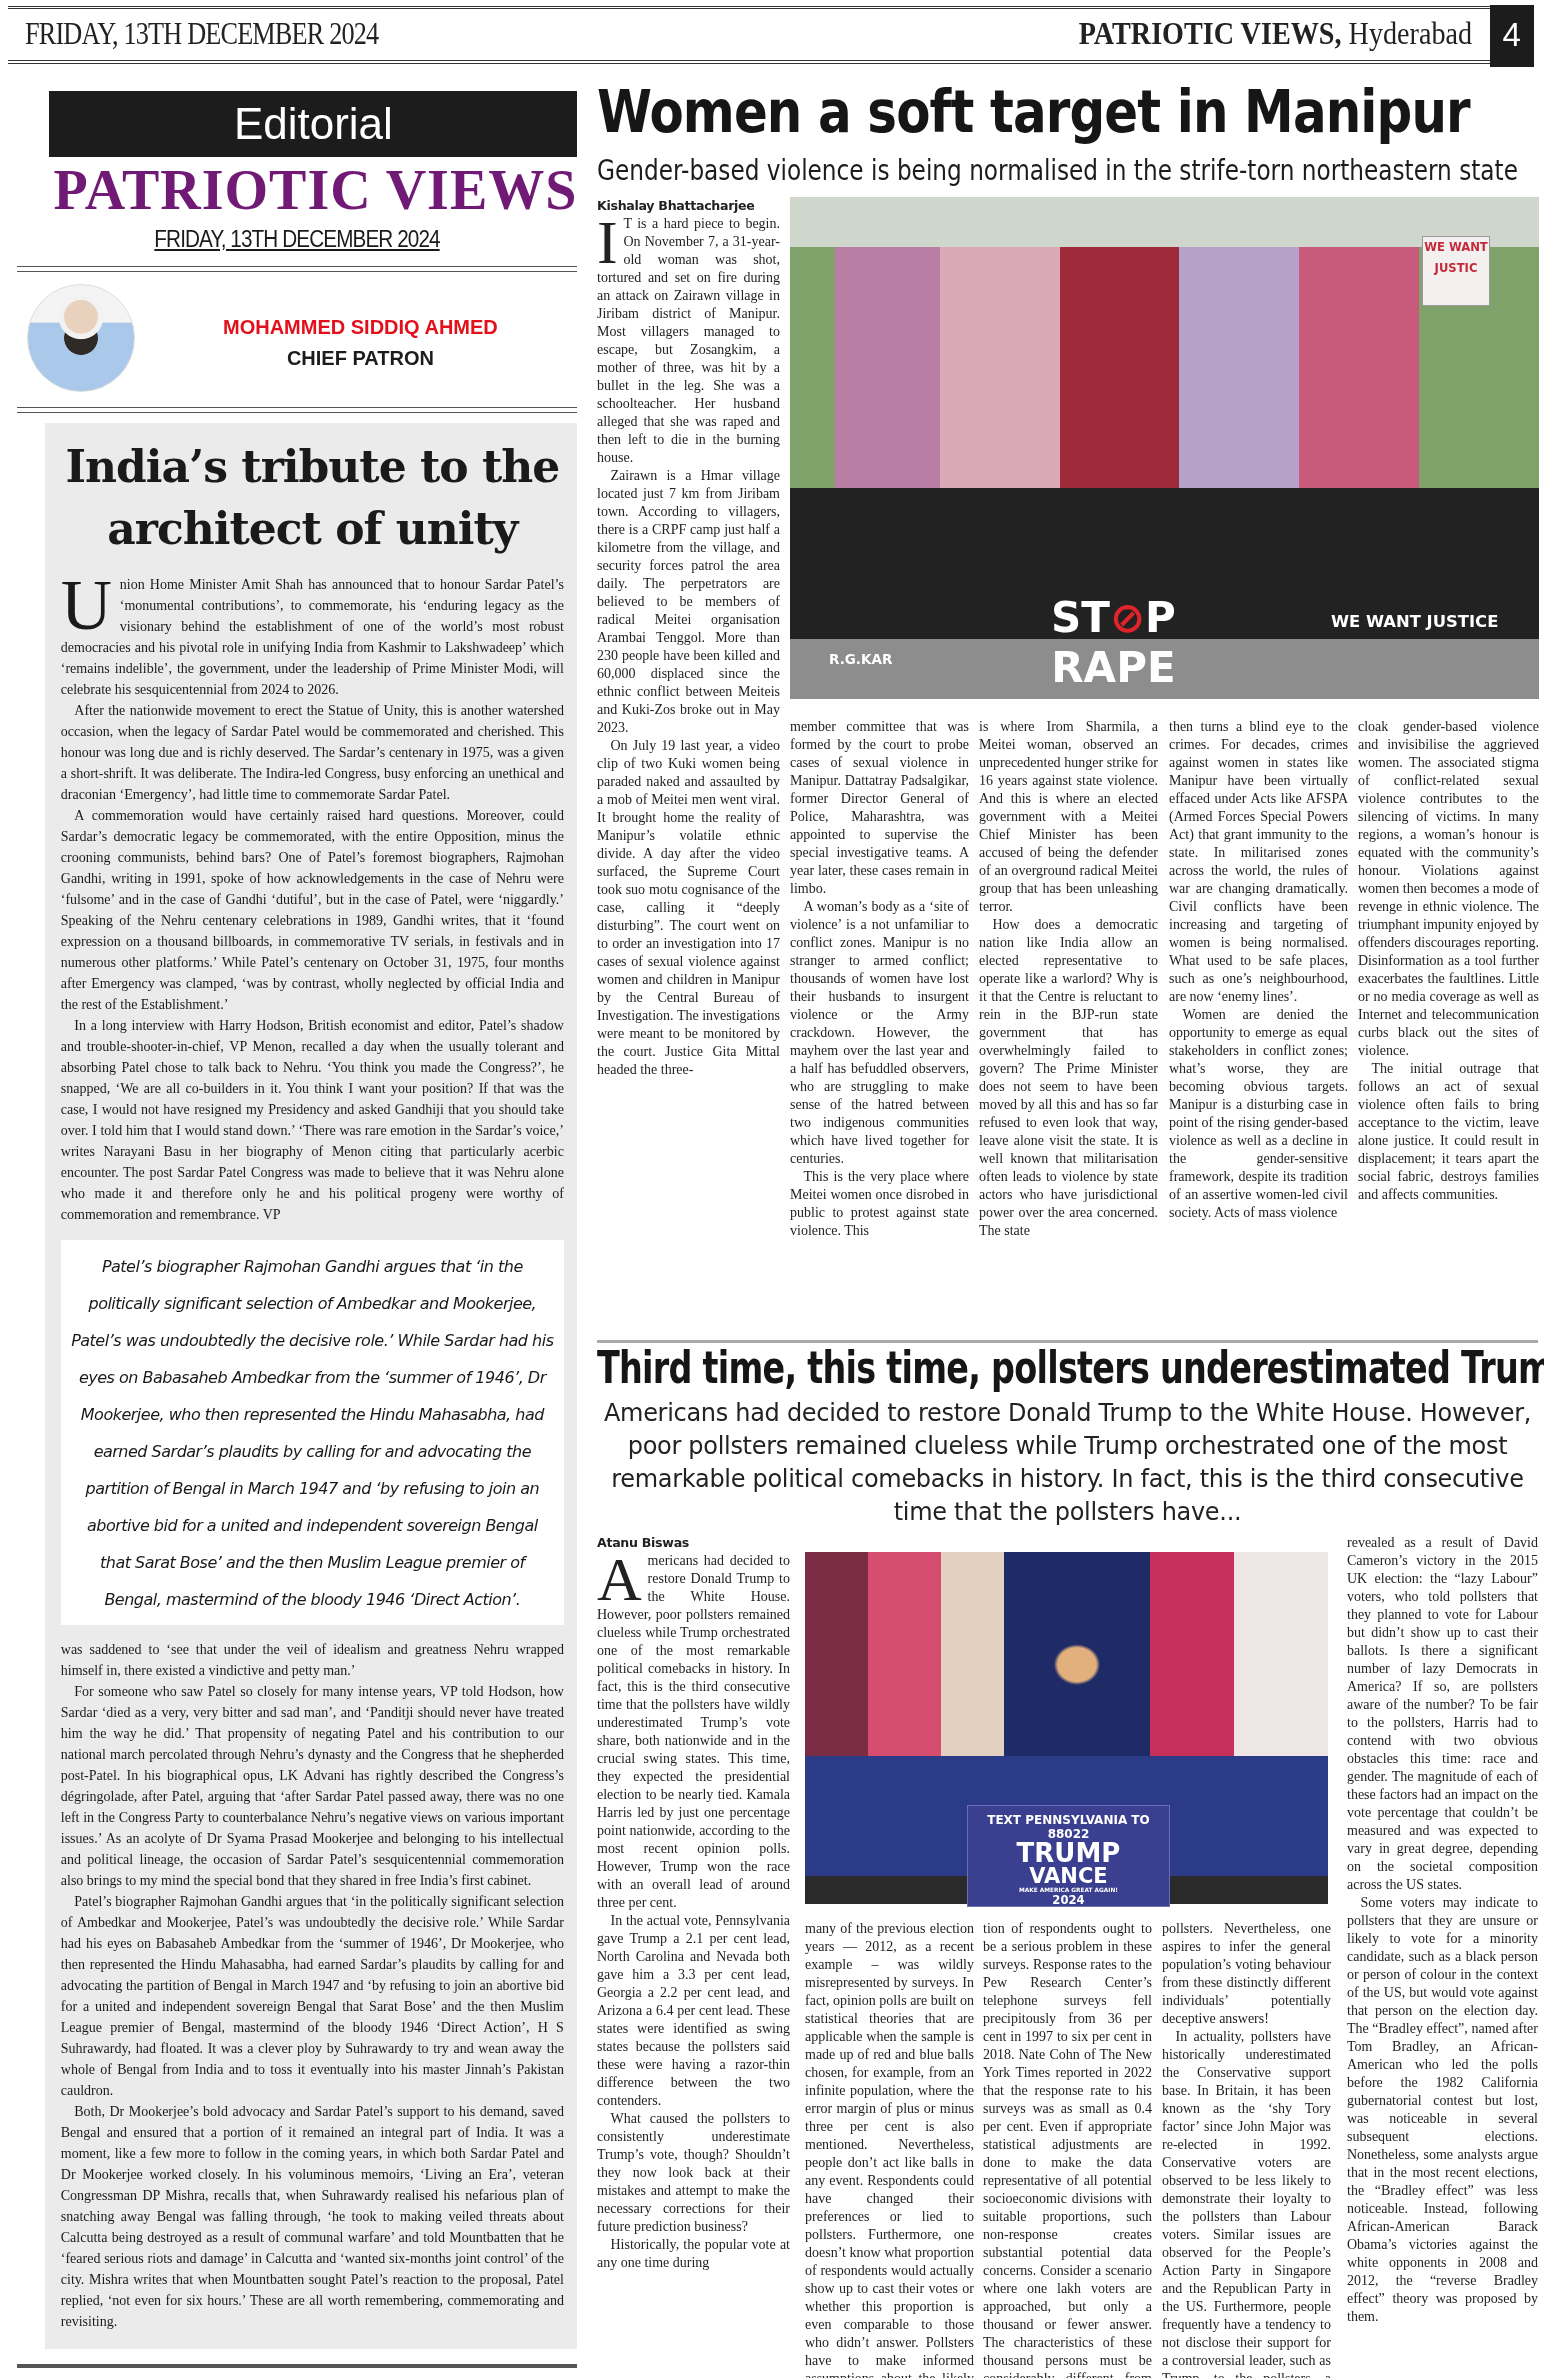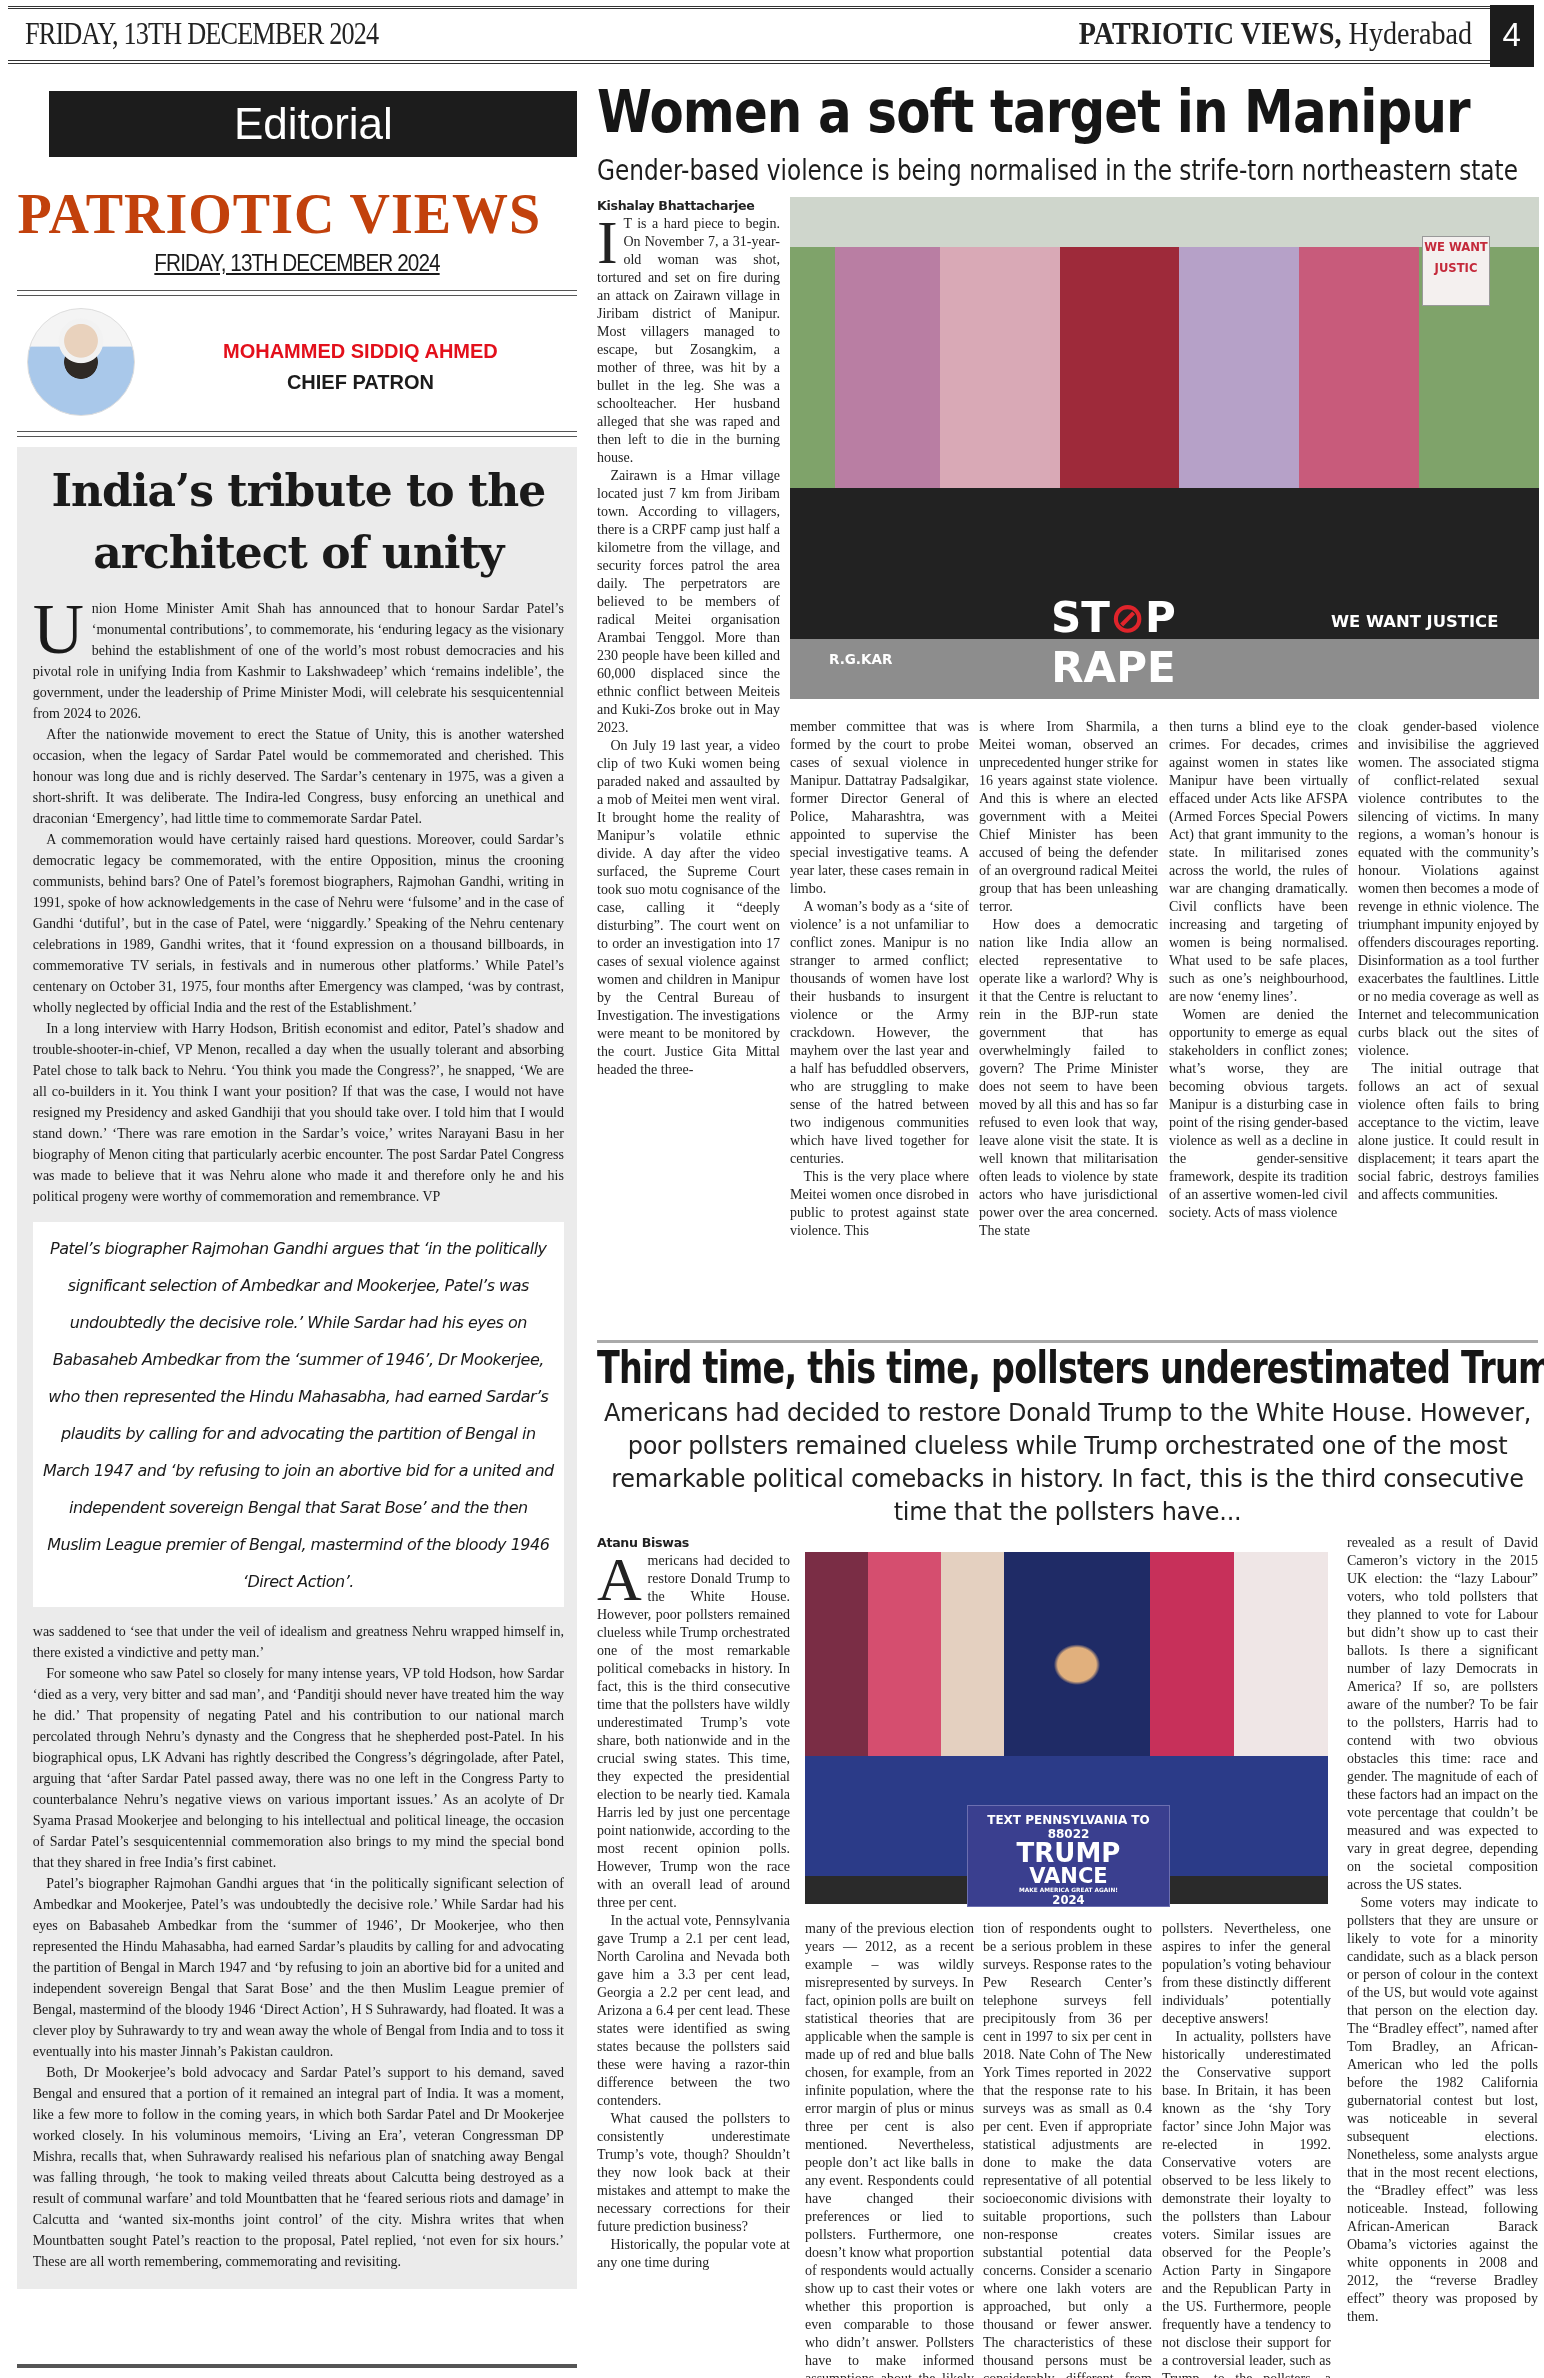--- a/index.html
+++ b/index.html
@@ -14,36 +14,36 @@
   .mh-paper { position: absolute; right: 62px; top: 5.8px; font-size: 32px; color: #222;
     transform: scaleX(0.88); transform-origin: right; white-space: nowrap; }
   .mh-paper b { font-weight: bold; }
   .mh-page { position: absolute; right: 0; top: -3.9px; width: 44px; height: 62px; background: #1c1c1c;
     color: #fff; font-family: "Liberation Sans", sans-serif; font-size: 33px; text-align: center; line-height: 60px; }
 
   
   .left { position: absolute; left: 17.4px; top: 91px; width: 560px; }
   .ed-banner { height: 66px; background: #1c1c1c; color: #fff; text-align: center;
     font-family: "Liberation Sans", sans-serif; font-size: 44px; line-height: 66px; margin-left: 32px; }
-  .ed-paper { text-align: left; font-family: "Liberation Serif", serif; font-weight: bold;
-    font-size: 56px; letter-spacing: 1px; margin-top: 25px; color: #c2410c; }
+  .ed-paper { text-align: right; font-family: "Liberation Serif", serif; font-weight: bold;
+    font-size: 56px; letter-spacing: 1px; margin-top: 1px; color: #701a75; }
   .ed-date { text-align: center; font-family: "Liberation Sans", sans-serif; font-size: 23px;
     text-decoration: underline; margin-top: 3.9px; letter-spacing: -1px; transform: scaleX(0.9); }
   .dbl-rule { height: 5.8px; border-top: 1.9px solid #555; border-bottom: 1.9px solid #555; margin-top: 13.5px; }
   .patron { position: relative; height: 135px; }
   .avatar { position: absolute; left: 9.7px; top: 11.6px; width: 108px; height: 108px; border-radius: 50%;
     background: radial-gradient(circle at 50% 30%, #e9d2bd 0 18%, #f2f2f2 19% 24%, transparent 25%),
                 radial-gradient(circle at 50% 50%, #2f2a26 0 22%, transparent 23%),
                 linear-gradient(180deg, #f4f4f4 0 35%, #a9c8ea 36% 100%); border: 1px solid #ddd; }
   .patron-name { position: absolute; left: 126px; right: 0; top: 44px; text-align: center;
     font-family: "Liberation Sans", sans-serif; font-weight: bold; font-size: 20px; color: #e3101b; }
   .patron-role { position: absolute; left: 126px; right: 0; top: 75px; text-align: center;
     font-family: "Liberation Sans", sans-serif; font-weight: bold; font-size: 20px; color: #1c1c1c; }
 
-  .ed-article { background: #ebebeb; margin-top: 9.7px; padding: 13.5px 13.5px 17.4px 15.4px; }
+  .ed-article { background: #ebebeb; margin-top: 9.7px; padding: 13.5px 13.5px 17.4px 15.4px; margin-left: 28px; }
   .ed-headline { text-align: center; font-family: "DejaVu Serif", serif; font-weight: bold;
     font-size: 44px; line-height: 62px; letter-spacing: -1px; color: #1a1a1a; }
   .ed-body { font-family: "Liberation Serif", serif; font-size: 14px; line-height: 21px;
     text-align: justify; margin-top: 13.5px; hyphens: auto; }
   .ed-body p { text-indent: 13.5px; }
   .ed-body p.first { text-indent: 0; }
   .dropcap { float: left; font-size: 71px; line-height: 58px; margin: 1.9px 7.7px 0 0; font-family: "Liberation Serif", serif; }
   .pullquote { background: #ffffff; margin: 15.4px 0 13.5px 0; padding: 7.7px 9.7px; text-align: center;
     font-family: "DejaVu Sans", sans-serif; font-style: italic; font-size: 16px; line-height: 37px; letter-spacing: -0.5px; }
   .bottom-rule { position: absolute; left: 17.4px; top: 2364px; width: 560px; height: 3.9px; background: #555; }

